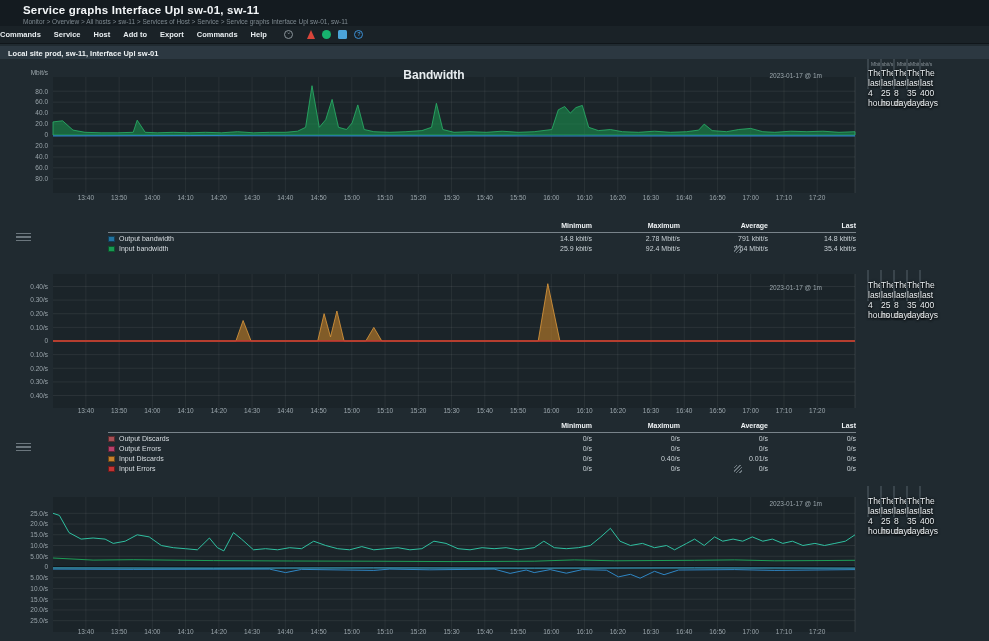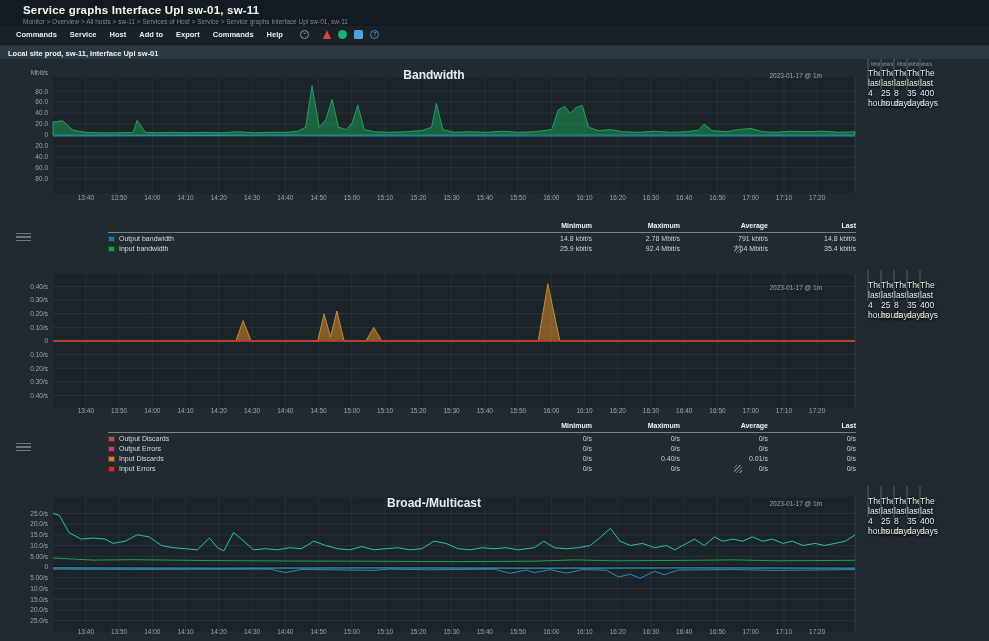--- a/index.html
+++ b/index.html
@@ -8,21 +8,21 @@
     background:#202a30;color:#dfe5e8;
     font-family:"Liberation Sans","DejaVu Sans",sans-serif;
   }
   
   .hdr{position:absolute;top:0;left:0;right:0;height:26px;background:#141b20;
        padding:4px 0 0 23px;box-sizing:border-box;z-index:5}
   .hdr h1{margin:0;font-size:11.5px;font-weight:bold;color:#f2f5f7;letter-spacing:.2px}
   .crumb{font-size:6.5px;color:#7f8a91;margin-top:2px;white-space:nowrap}
   
   .menubar{position:absolute;top:26px;left:0;right:0;height:18px;background:#1a2227;
-           display:flex;align-items:center;gap:13px;padding-left:16px;z-index:5;
+           display:flex;align-items:center;gap:13px;padding-left:0;z-index:5;
            border-bottom:1px solid #10161a;box-sizing:border-box}
   .menu-item{font-size:7.5px;font-weight:bold;color:#e8edf0;cursor:default}
   .micons{display:flex;align-items:center;gap:7px;margin-left:4px}
   .mic{display:inline-block;position:relative}
   span[data-name="collapse-circle-icon"]{width:9px;height:9px;border:1px solid #8a949a;border-radius:50%;box-sizing:border-box}
   span[data-name="collapse-circle-icon"]::after{content:"⌄";position:absolute;top:-3px;left:1.4px;font-size:6px;color:#8a949a}
   span[data-name="warning-triangle-icon"]{font-size:9px;color:#c6ced2;line-height:9px}
   span[data-name="cone-icon"]{width:0;height:0;border-left:4px solid transparent;border-right:4px solid transparent;border-bottom:9px solid #d9453a}
   span[data-name="ok-circle-icon"]{width:9px;height:9px;border-radius:50%;background:#17b26e}
   span[data-name="sidebar-square-icon"]{width:9px;height:9px;border-radius:1.5px;background:#4ba3d8}
@@ -416,21 +416,20 @@
           </svg>
     <span class="punit" data-name="preview-unit"></span>
     <span class="plabel" data-name="preview-label">The last 400 days</span>
   </div>
 </div>
   </section>
 
   <section class="graph-row g2" data-name="graph-row-broad-multicast">
     <div class="graph-main" data-name="graph-main">
       <div class="panel" data-name="graph-panel">
-        <div class="gtitle" data-name="graph-title">Broad-/Multicast</div>
         <div class="gtime" data-name="graph-timestamp">2023-01-17 @ 1m</div>
         <svg class="gsvg" data-name="broad-multicast-chart" viewBox="0 0 852 155" width="852" height="155">
             <rect x="45" y="11" width="802" height="135" fill="rgba(0,0,0,0.13)"></rect>
             <line x1="77.882" x2="77.882" y1="11" y2="146" stroke="rgba(255,255,255,0.06)"></line>
             <line x1="111.1249" x2="111.1249" y1="11" y2="146" stroke="rgba(255,255,255,0.06)"></line>
             <line x1="144.3678" x2="144.3678" y1="11" y2="146" stroke="rgba(255,255,255,0.06)"></line>
             <line x1="177.6107" x2="177.6107" y1="11" y2="146" stroke="rgba(255,255,255,0.06)"></line>
             <line x1="210.8536" x2="210.8536" y1="11" y2="146" stroke="rgba(255,255,255,0.06)"></line>
             <line x1="244.0965" x2="244.0965" y1="11" y2="146" stroke="rgba(255,255,255,0.06)"></line>
             <line x1="277.3394" x2="277.3394" y1="11" y2="146" stroke="rgba(255,255,255,0.06)"></line>

